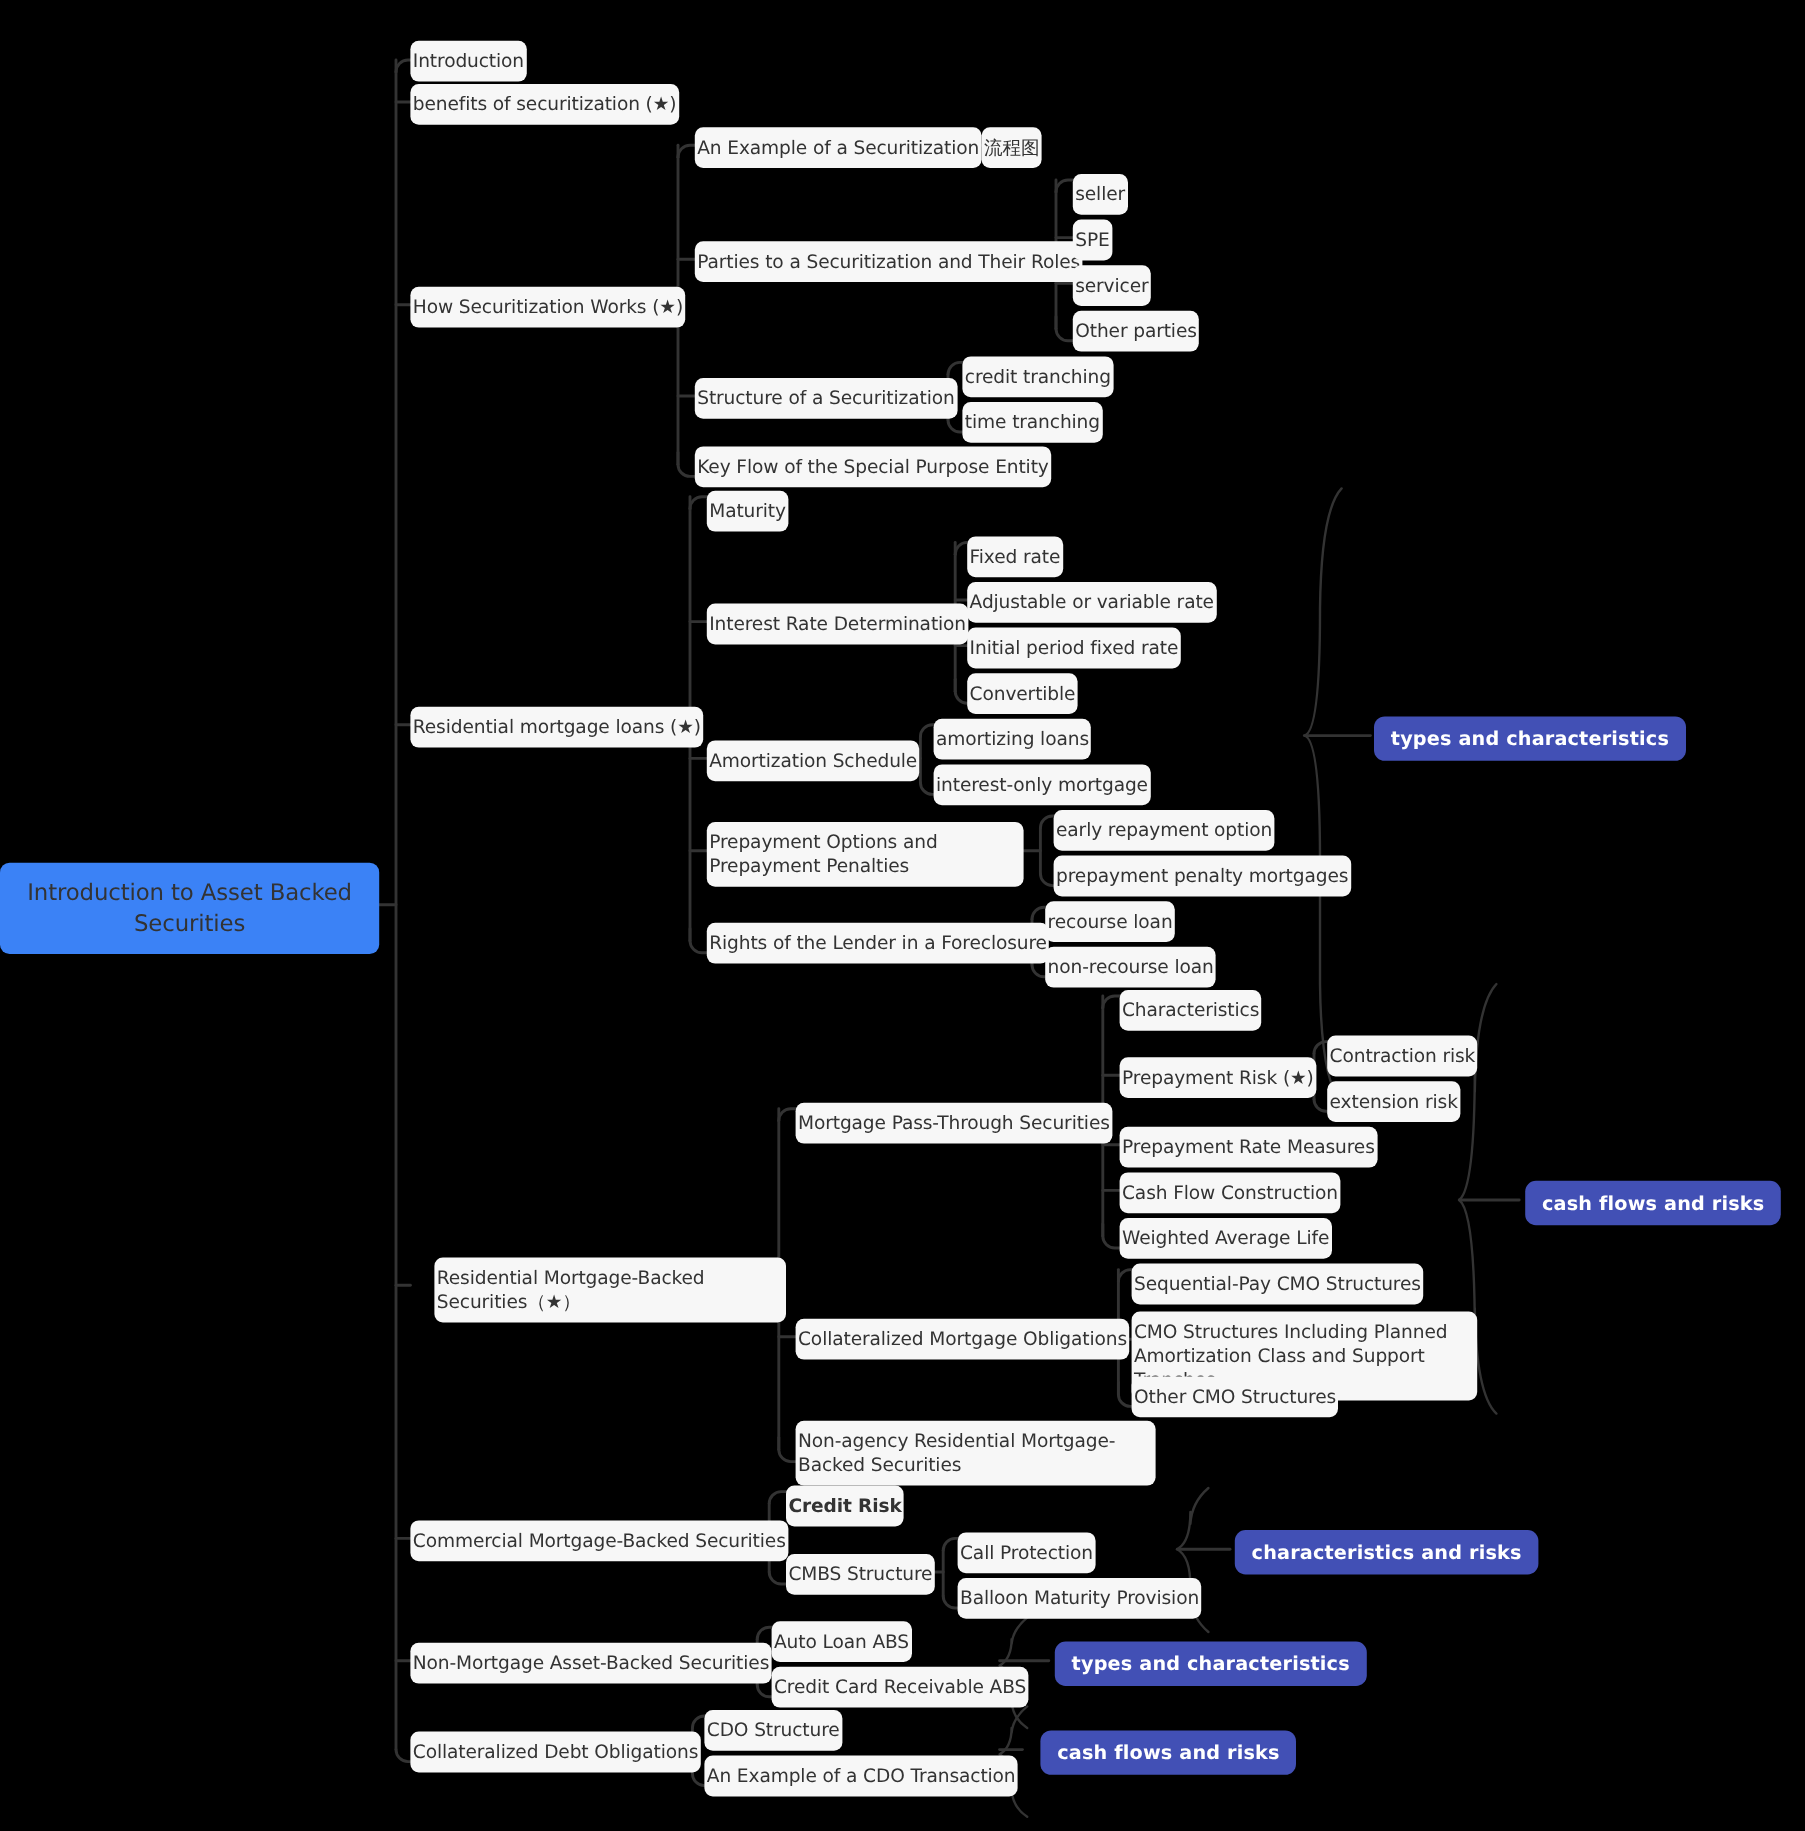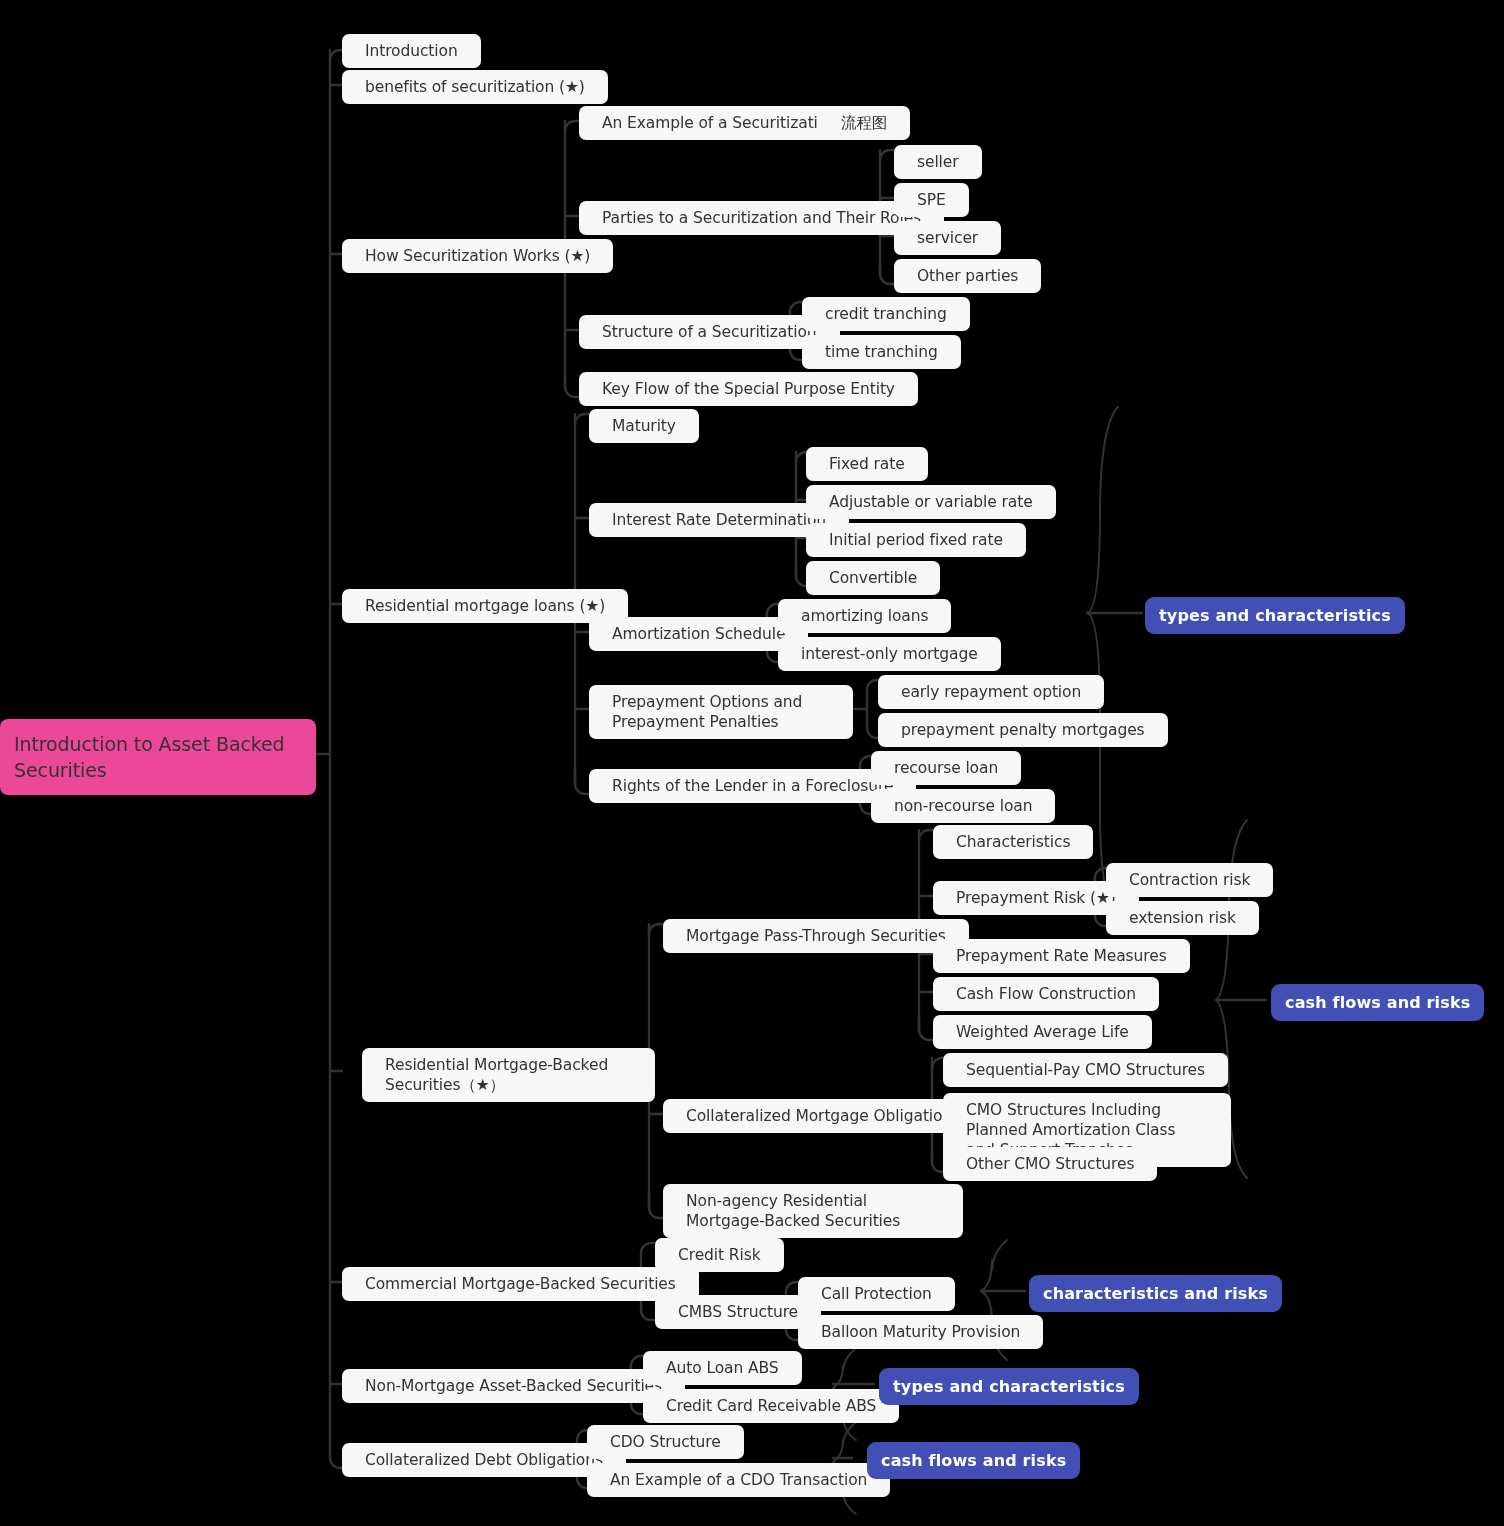--- a/index.html
+++ b/index.html
@@ -10,32 +10,33 @@
   }
   #canvas{position:absolute;inset:0;width:1504px;height:1526px;}
   svg.links{position:absolute;left:0;top:0;width:1504px;height:1526px;pointer-events:none;}
   .node{
     position:absolute;
     background:#f7f7f7;
     color:#333333;
     border-radius:7px;
     font-size:15.5px;
     line-height:1.30;
-    padding:7px 23px;
+    padding:7px 2px;
     box-sizing:border-box;
     white-space:pre-wrap;
     letter-spacing:-0.1px;
   }
   .root{
-    background:#ec4899;
+    background:#3b82f6;
     color:#333333;
     font-size:19px;
     border-radius:8px;
     padding:12px 14px;
     line-height:1.38;
+    text-align:center;
   }
   .badge{
     position:absolute;
     background:#4250b5;
     color:#ffffff;
     font-weight:bold;
     font-size:16px;
     border-radius:9px;
     padding:9px 14px;
     box-sizing:border-box;
@@ -258,21 +259,21 @@
   <div class="node" style="left:933px;top:977px;">Cash Flow Construction</div>
   <div class="node" style="left:933px;top:1015px;">Weighted Average Life</div>
 
   <div class="node" style="left:663px;top:1099px;">Collateralized Mortgage Obligations</div>
   <div class="node" style="left:943px;top:1053px;">Sequential-Pay CMO Structures</div>
   <div class="node" style="left:943px;top:1093px;width:288px;">CMO Structures Including Planned Amortization Class and Support Tranches</div>
   <div class="node" style="left:943px;top:1147px;">Other CMO Structures</div>
 
   <div class="node" style="left:663px;top:1184px;width:300px;">Non-agency Residential Mortgage-Backed Securities</div>
 
-  <div class="node" style="left:655px;top:1238px;">Credit Risk</div>
+  <div class="node" style="left:655px;top:1238px;font-weight:bold;">Credit Risk</div>
   <div class="node" style="left:655px;top:1295px;">CMBS Structure</div>
   <div class="node" style="left:798px;top:1277px;">Call Protection</div>
   <div class="node" style="left:798px;top:1315px;">Balloon Maturity Provision</div>
 
   <div class="node" style="left:643px;top:1351px;">Auto Loan ABS</div>
   <div class="node" style="left:643px;top:1389px;">Credit Card Receivable ABS</div>
 
   <div class="node" style="left:587px;top:1425px;">CDO Structure</div>
   <div class="node" style="left:587px;top:1463px;">An Example of a CDO Transaction</div>
 

